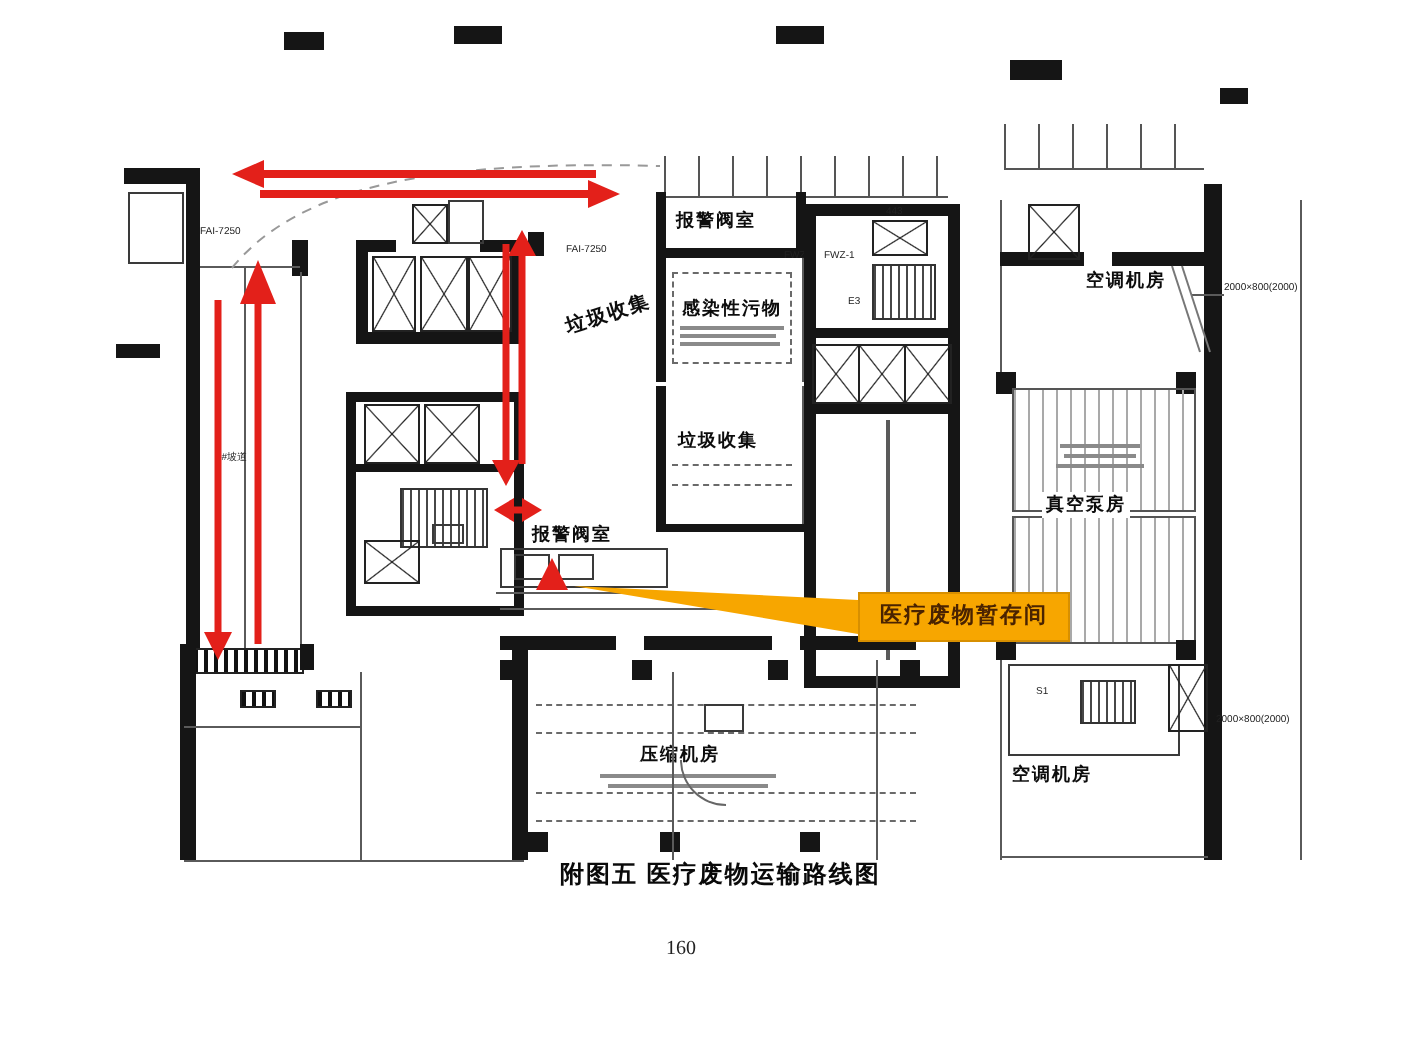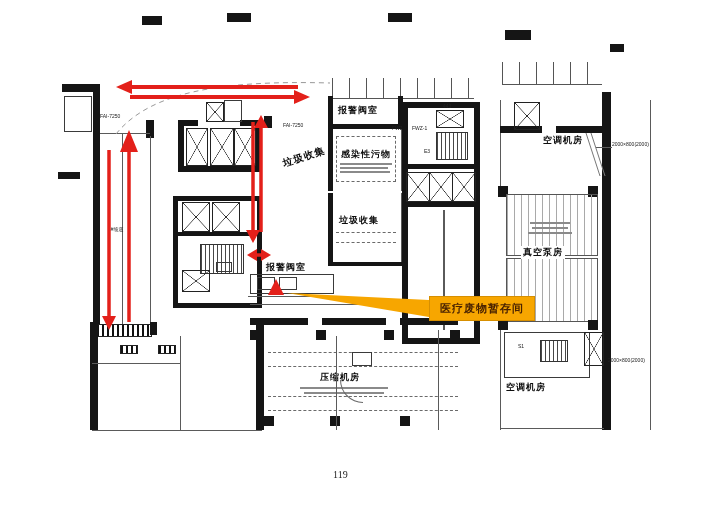--- a/index.html
+++ b/index.html
@@ -214,15 +214,16 @@
       <polygon points="253,243 246,230 260,230"></polygon>
       <polygon points="261,115 254,128 268,128"></polygon>
       <polygon points="247,255 257,249 257,261"></polygon>
       <polygon points="271,255 261,249 261,261"></polygon>
       <polygon points="276,279 268,295 284,295"></polygon>
     </g>
   </svg>
 
   <div class="callout" style="left: 429px; top: 296px; width: 104px; height: 23px; background-color: rgb(247, 166, 0); color: rgb(74, 35, 0);">医疗废物暂存间</div>
 
-  <div class="pageno" style="left:333px;top:469px;">119</div>
+  <div class="caption" style="left:280px;top:429px;">附图五 医疗废物运输路线图</div>
+  <div class="pageno" style="left:333px;top:469px;">160</div>
 
 </div>
 
 </body></html>

